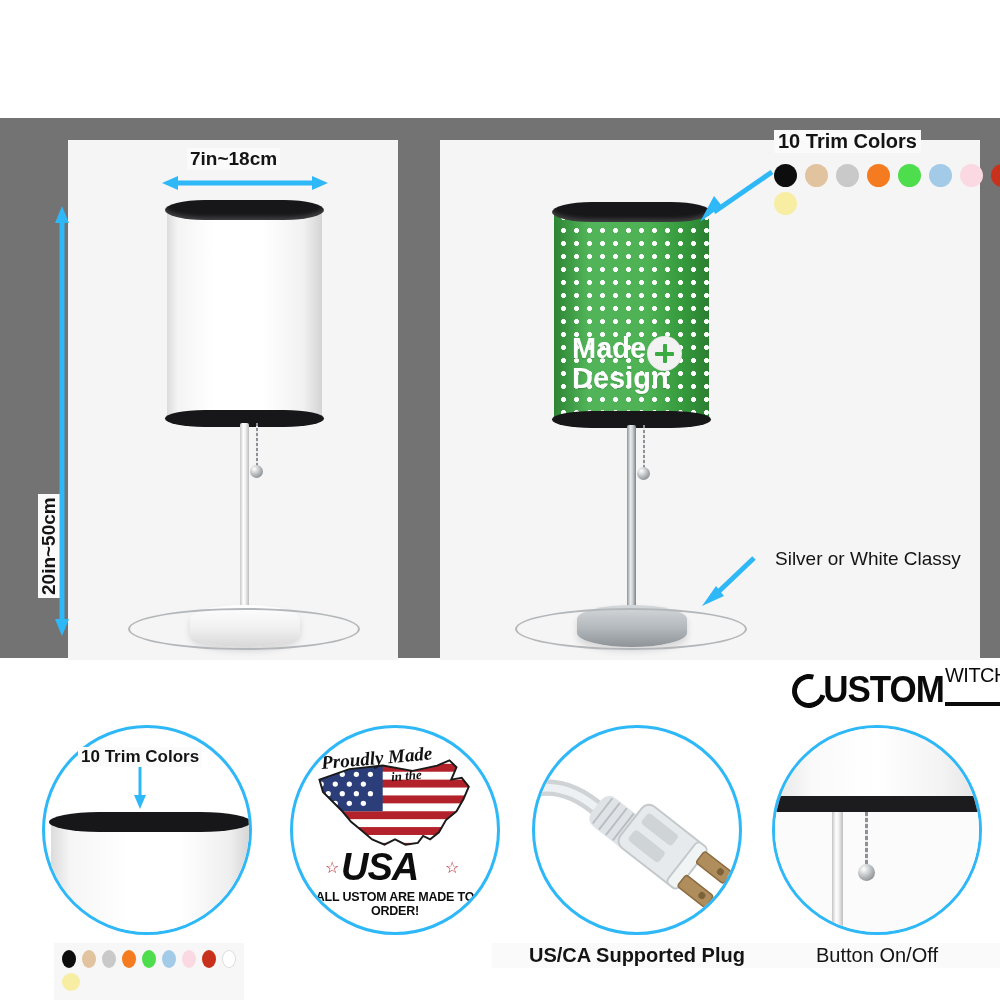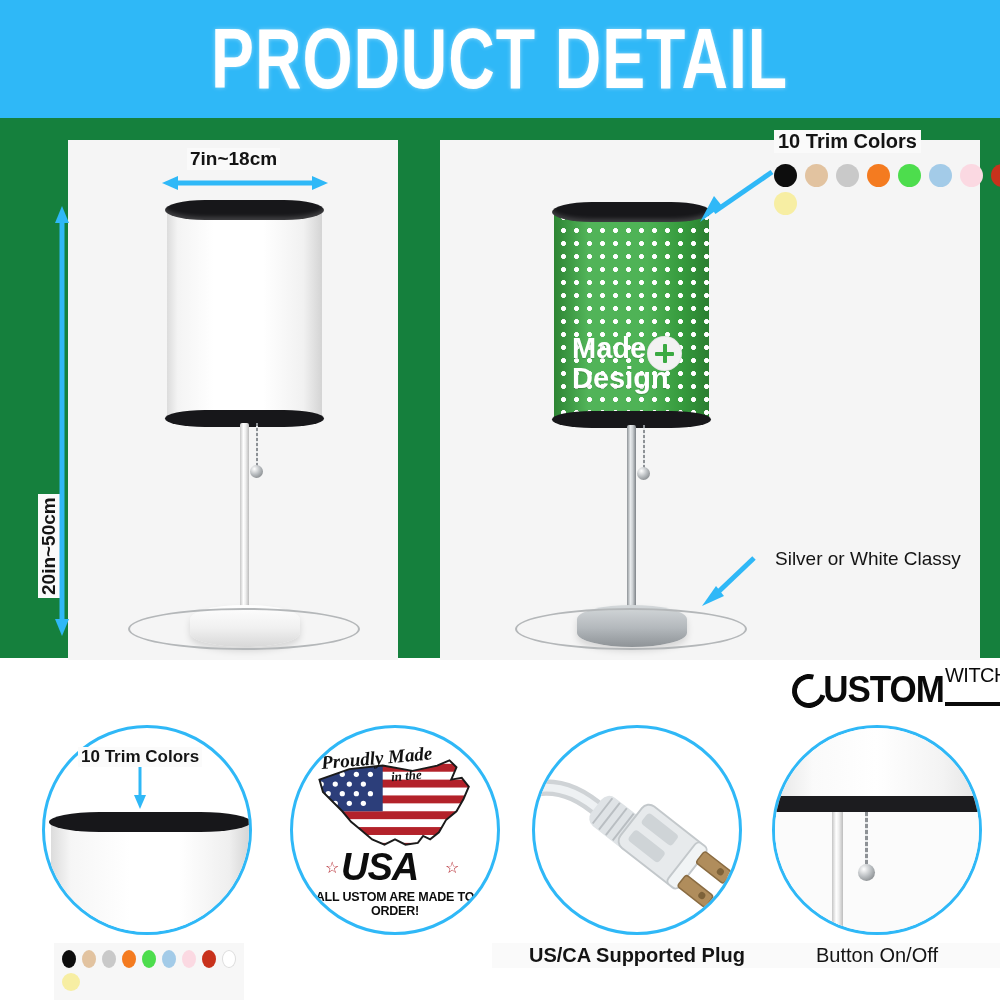--- a/index.html
+++ b/index.html
@@ -22,21 +22,21 @@
     font-family: "Liberation Sans", sans-serif;
     font-weight: 700;
     font-size: 70px;
     letter-spacing: 1px;
     transform: scaleX(0.92) scaleY(1.22);
     text-shadow: 0 0 4px rgba(255,255,255,0.45);
     white-space: nowrap;
   }
 
   
-  .main-area { position: absolute; left: 0; top: 118px; width: 1000px; height: 540px; background:#15803d; }
+  .main-area { position: absolute; left: 0; top: 118px; width: 1000px; height: 540px; background:#737373; }
 
   .softpanel { position:absolute; background:#f5f5f5; }
 
   
   .dim-label {
     position: absolute; color:#141414; font-size: 19px; font-weight:600;
     font-family: "Liberation Sans", sans-serif; white-space: nowrap;
     background: #fafafa; padding: 0 3px;
   }
   .dim-label.vert {
@@ -211,23 +211,20 @@
   
   .plug-art { position:absolute; left:0; top:0; width:100%; height:100%; }
 
   .arrow-svg { position:absolute; overflow:visible; }
 </style>
 </head>
 <body>
 
 <div class="page">
 
-  <div class="banner">
-    <div class="banner-title">PRODUCT DETAIL</div>
-  </div>
 
   <div class="main-area">
 
     <div class="softpanel" style="left:68px;top:22px;width:330px;height:520px;"></div>
     <div class="softpanel" style="left:440px;top:22px;width:540px;height:520px;"></div>
 
     <div class="dim-label" style="left:187px;top:30px;">7in~18cm</div>
     <svg class="arrow-svg" style="left:162px;top:56px;" width="166" height="18" viewBox="0 0 166 18">
       <line x1="12" y1="9" x2="154" y2="9" stroke="#2fb8f7" stroke-width="5"></line>
       <polygon points="0,9 16,2 16,16" fill="#2fb8f7"></polygon>

